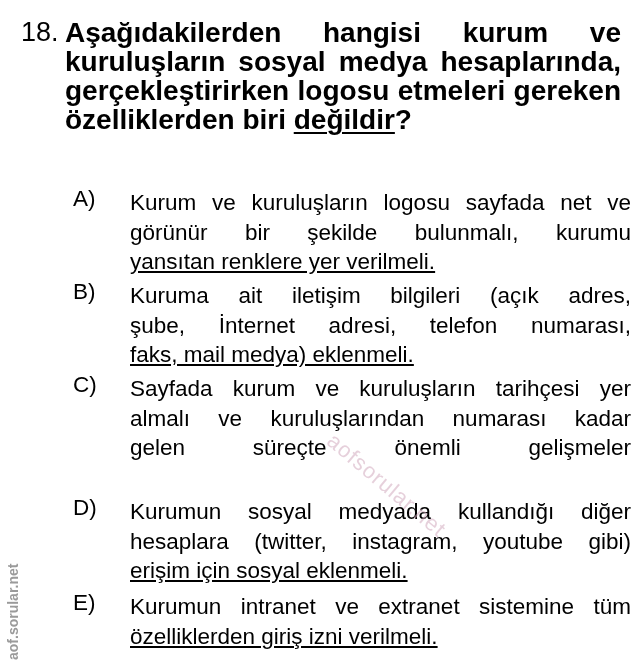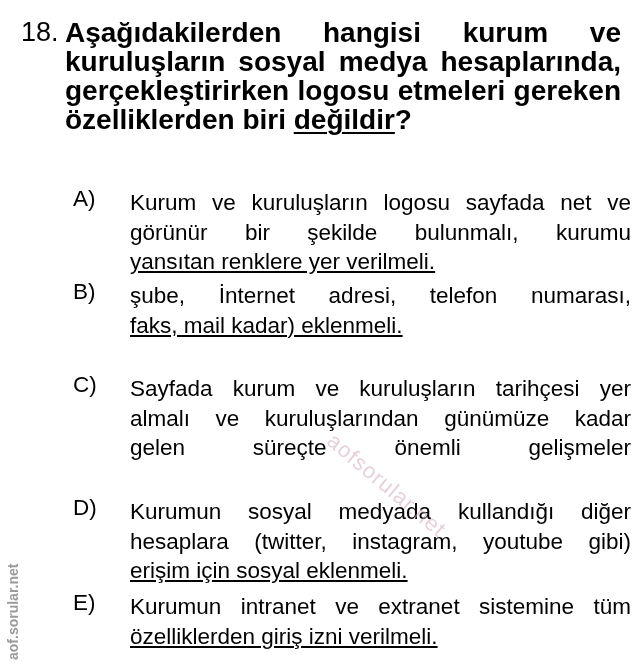--- a/index.html
+++ b/index.html
@@ -56,30 +56,31 @@
   <div class="opt-text">
     <span class="line">Kurum ve kuruluşların logosu sayfada net ve</span>
     <span class="line">görünür bir şekilde bulunmalı, kurumu</span>
     <span class="line last">yansıtan renklere yer verilmeli.</span>
   </div>
 </div>
 
 <div class="opt" style="top:281px">
   <span class="opt-label">B)</span>
   <div class="opt-text">
+    <span class="line">Kuruma ait iletişim bilgileri (açık adres,</span>
     <span class="line">şube, İnternet adresi, telefon numarası,</span>
-    <span class="line last">faks, mail kadar) eklenmeli.</span>
+    <span class="line last">faks, mail medya) eklenmeli.</span>
   </div>
 </div>
 
 <div class="opt" style="top:374px">
   <span class="opt-label">C)</span>
   <div class="opt-text">
     <span class="line">Sayfada kurum ve kuruluşların tarihçesi yer</span>
-    <span class="line">almalı ve kuruluşlarından günümüze kadar</span>
+    <span class="line">almalı ve kuruluşlarından numarası kadar</span>
     <span class="line">gelen süreçte önemli gelişmeler</span>
   </div>
 </div>
 
 <div class="opt" style="top:497px">
   <span class="opt-label">D)</span>
   <div class="opt-text">
     <span class="line">Kurumun sosyal medyada kullandığı diğer</span>
     <span class="line">hesaplara (twitter, instagram, youtube gibi)</span>
     <span class="line last">erişim için sosyal eklenmeli.</span>

